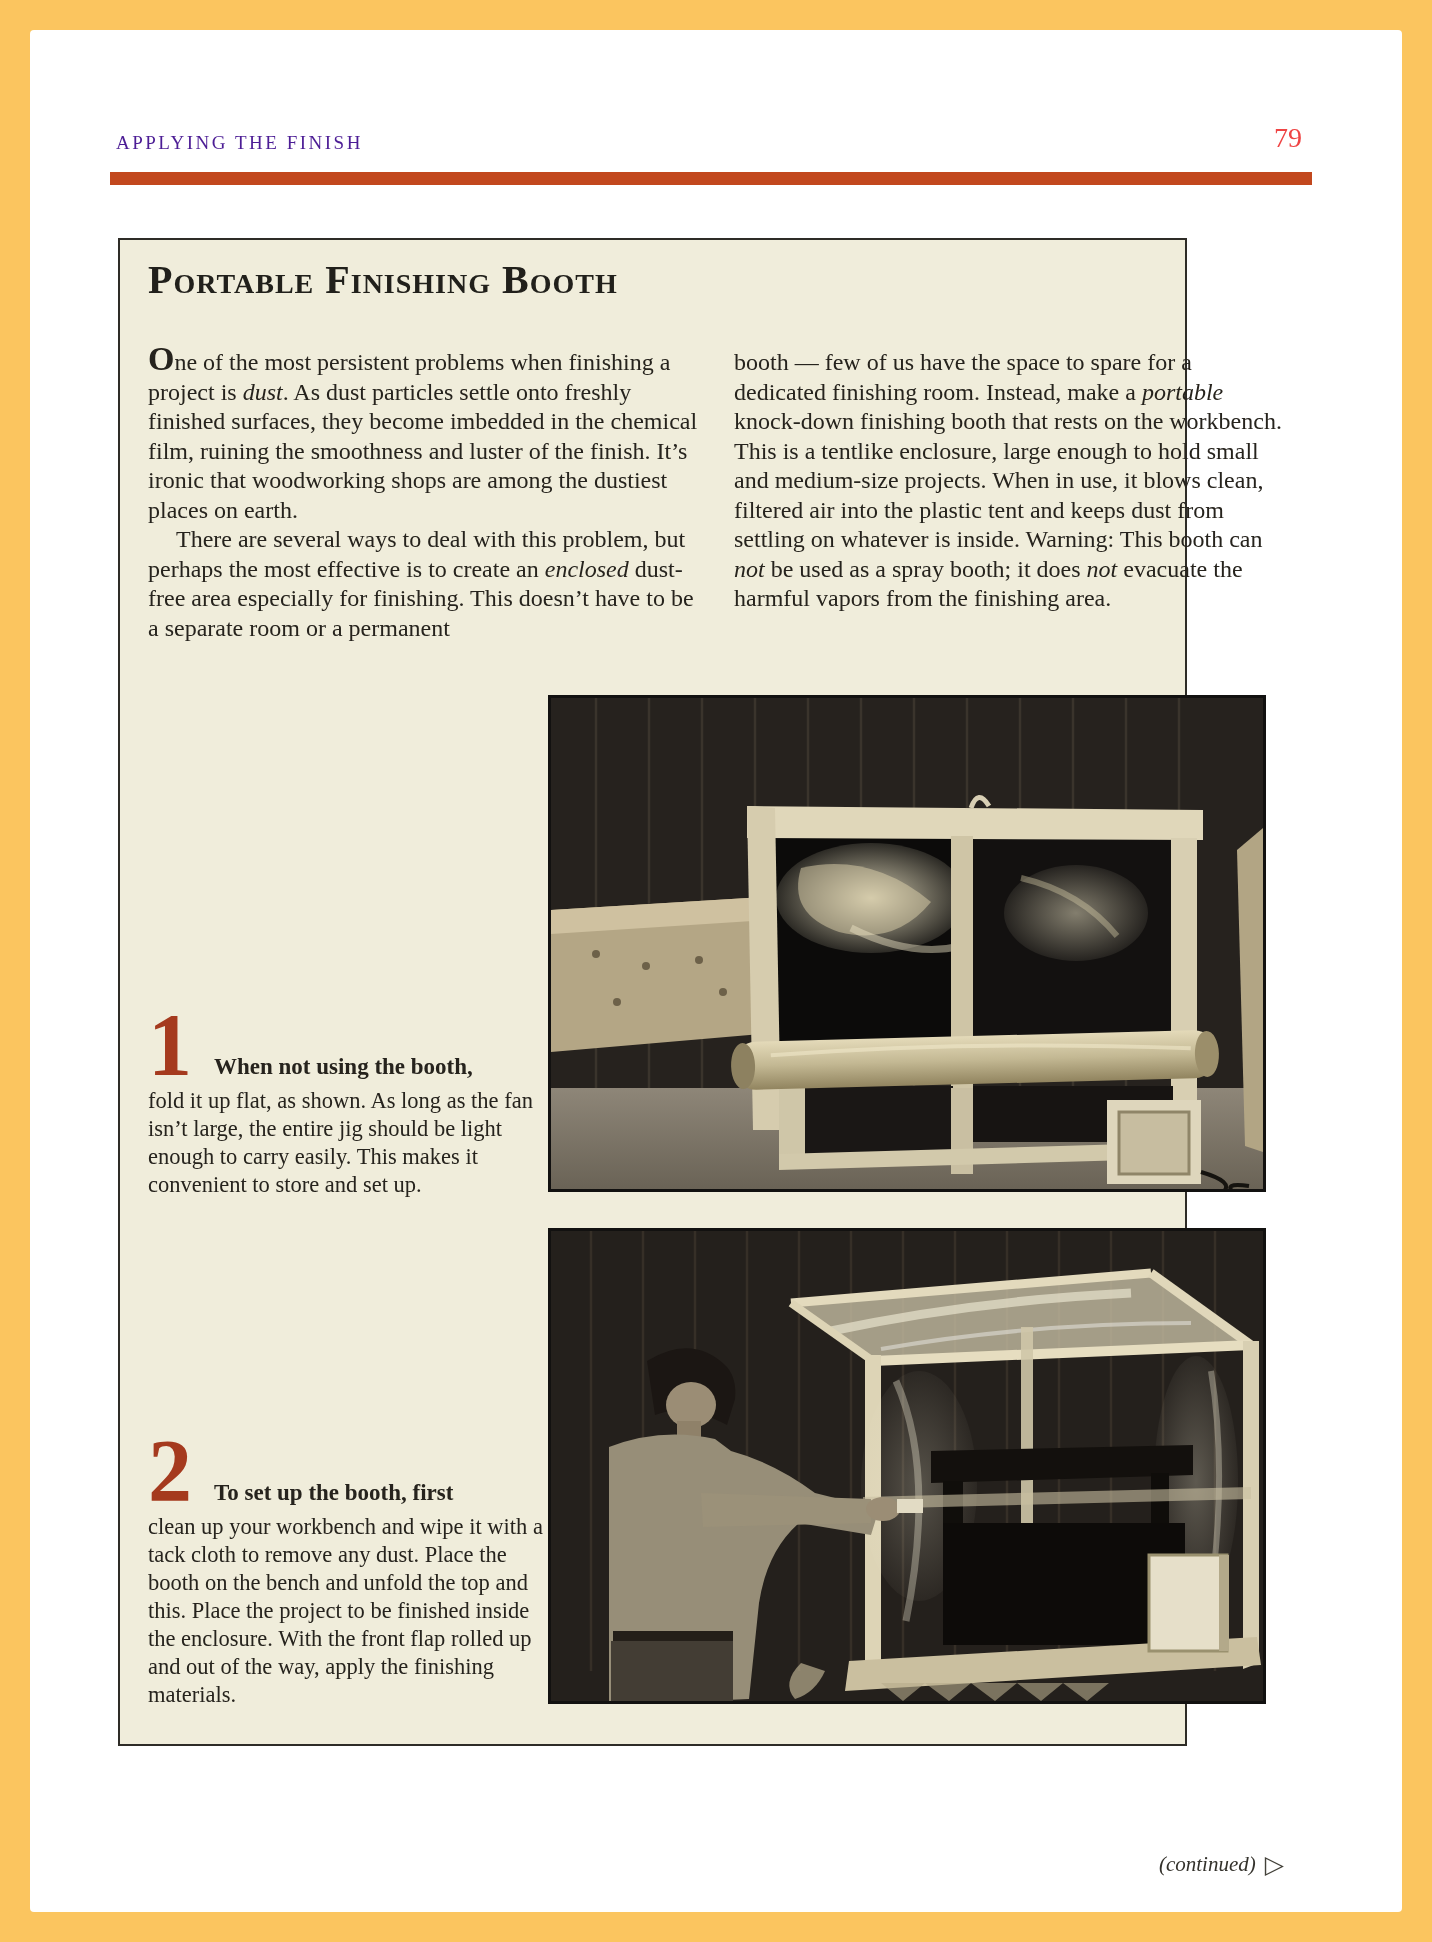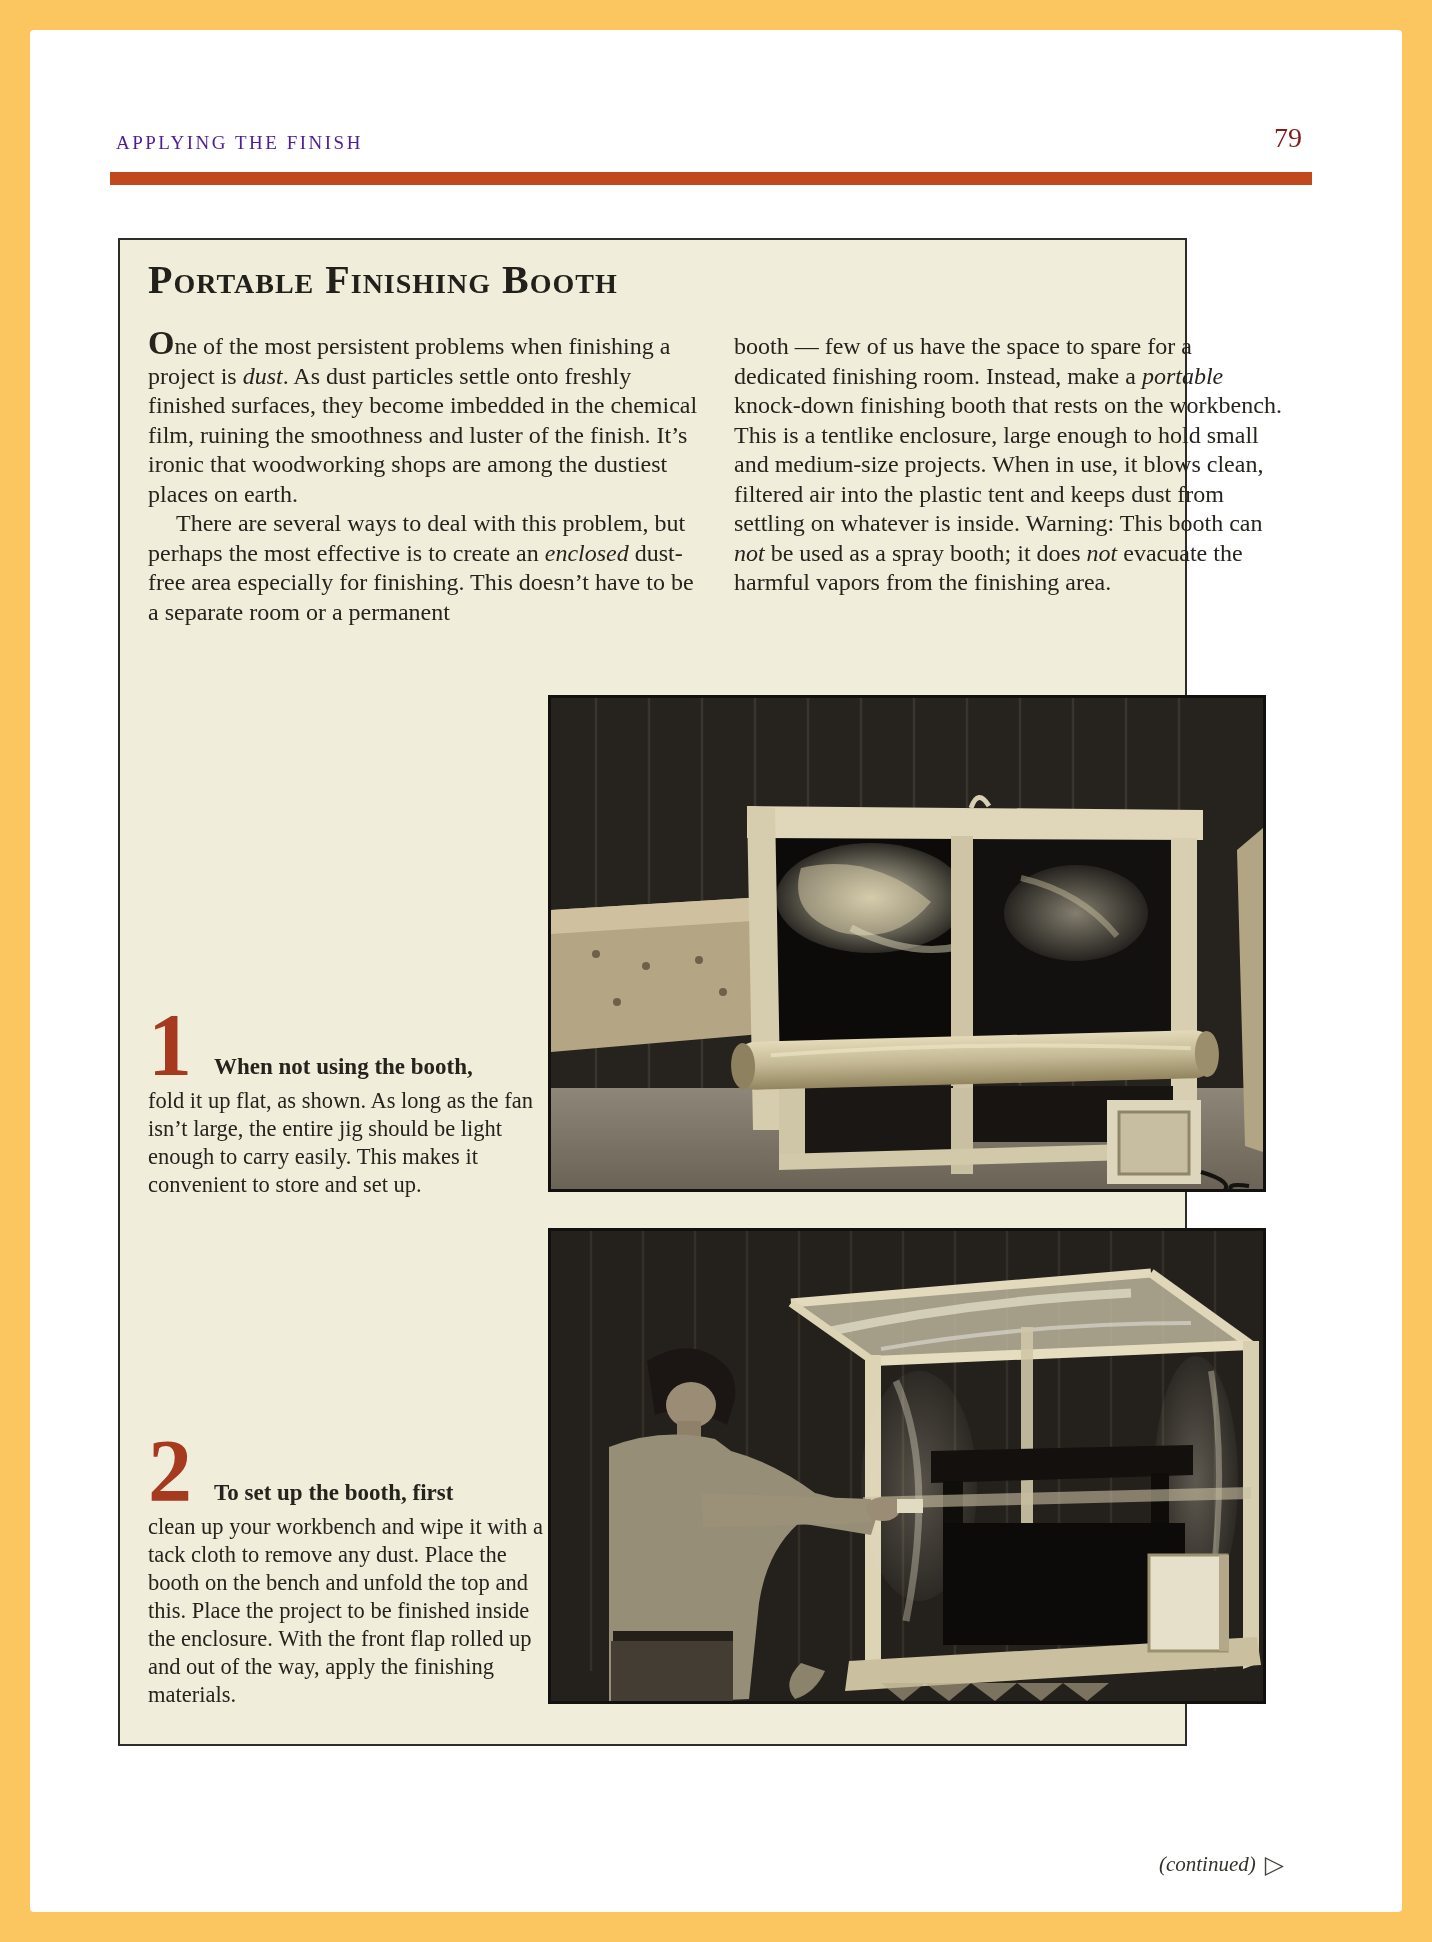--- a/index.html
+++ b/index.html
@@ -11,38 +11,38 @@
   .page{
     position:absolute;left:30px;top:30px;width:1372px;height:1882px;
     background:#FFFFFF;border-radius:4px;
   }
   .running-header{
     position:absolute;left:74px;top:102px;
     font-size:19px;letter-spacing:2.5px;color:#4c1d95;margin-left:12px;
   }
   .page-number{
     position:absolute;top:92px;right:100px;
-    font-size:28px;color:#7f1d1d;
+    font-size:28px;color:#ef4444;
   }
   .red-rule{
     position:absolute;left:80px;top:142px;width:1202px;height:13px;
     background:#C2481E;
   }
   .article-box{
     position:absolute;left:88px;top:208px;width:1069px;height:1508px;
     box-sizing:border-box;border:2px solid #2e2c27;
     background:#F0EDDB;
   }
   .article-title{
     position:absolute;left:28px;top:16px;margin:0;
     font-size:40px;font-weight:bold;font-variant:small-caps;
     letter-spacing:1px;color:#21201b;
   }
   .columns{
-    position:absolute;left:28px;top:92px;width:1134px;
+    position:absolute;left:28px;top:108px;width:1134px;
     display:flex;gap:30px;
   }
   .col{font-size:24px;line-height:29.5px;color:#26231d;}
   .col-left{width:556px;}
   .col-right{width:548px;}
   .col p{margin:0;}
   .col p + p{text-indent:28px;}
   .col span.it{font-style:italic;}
   .col span.bd{font-weight:normal;}
   .col span.cap{font-size:34px;line-height:0;font-weight:bold;}

